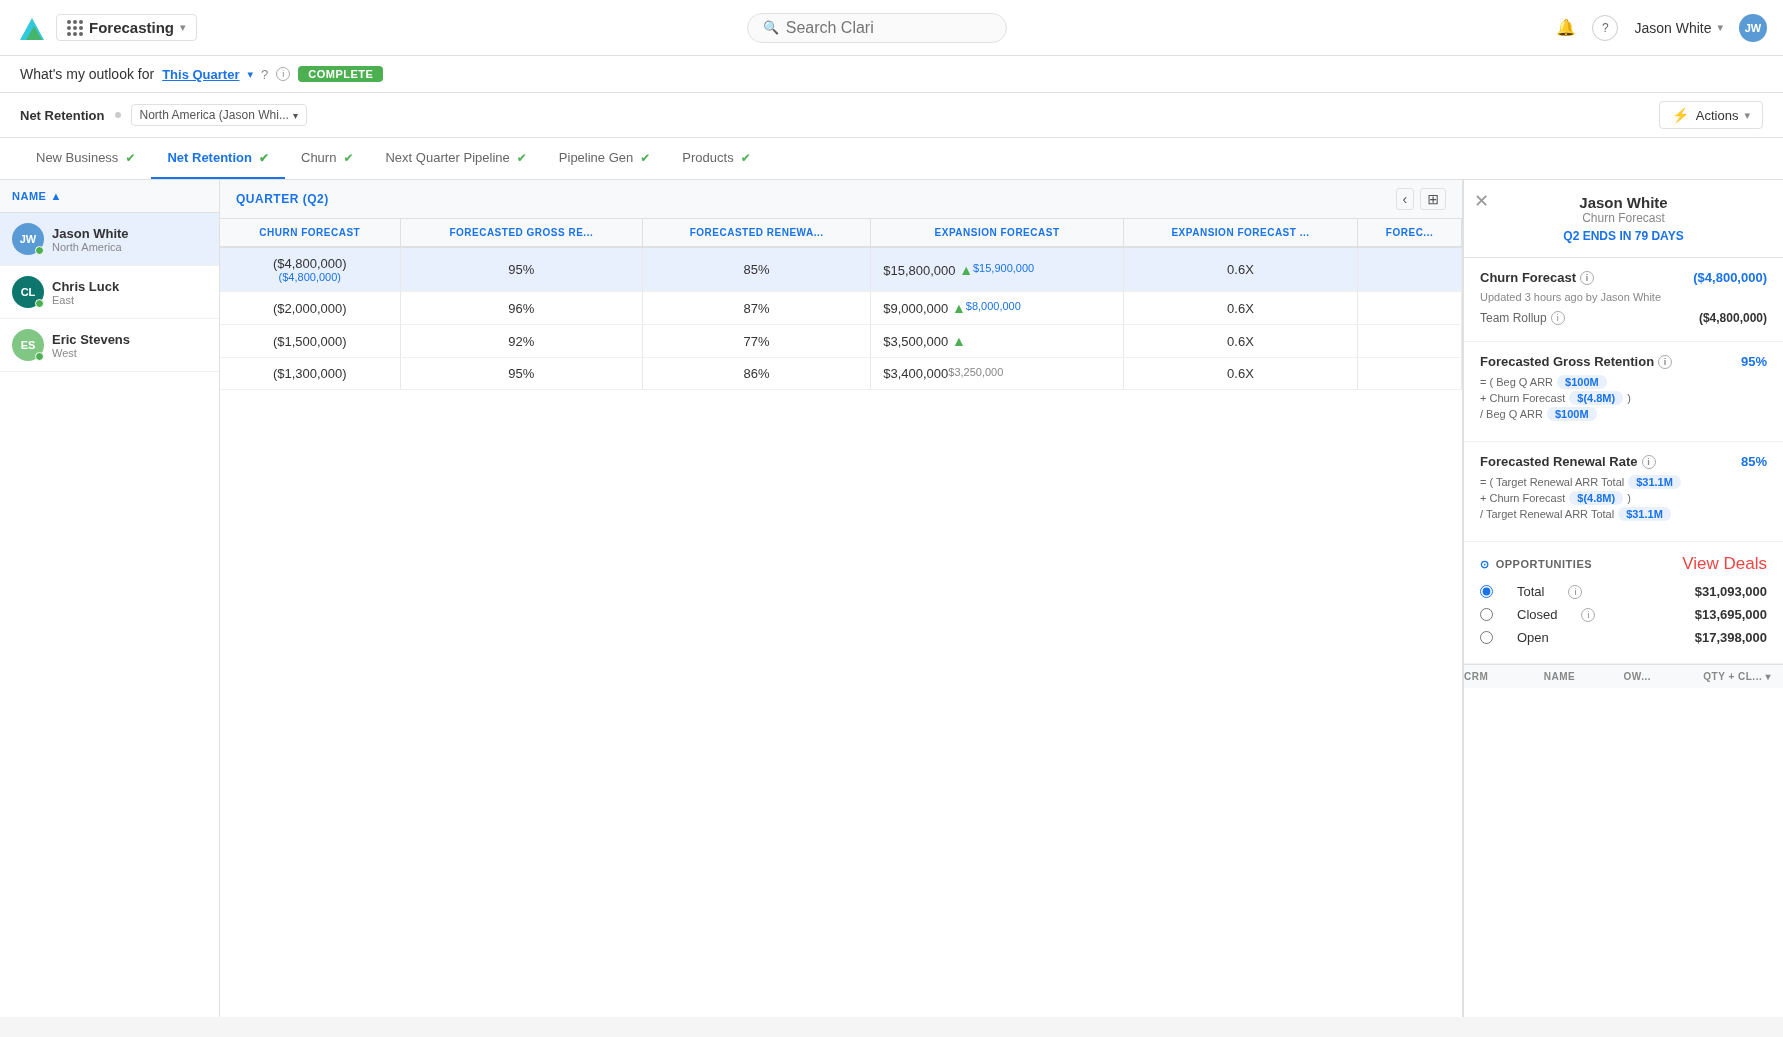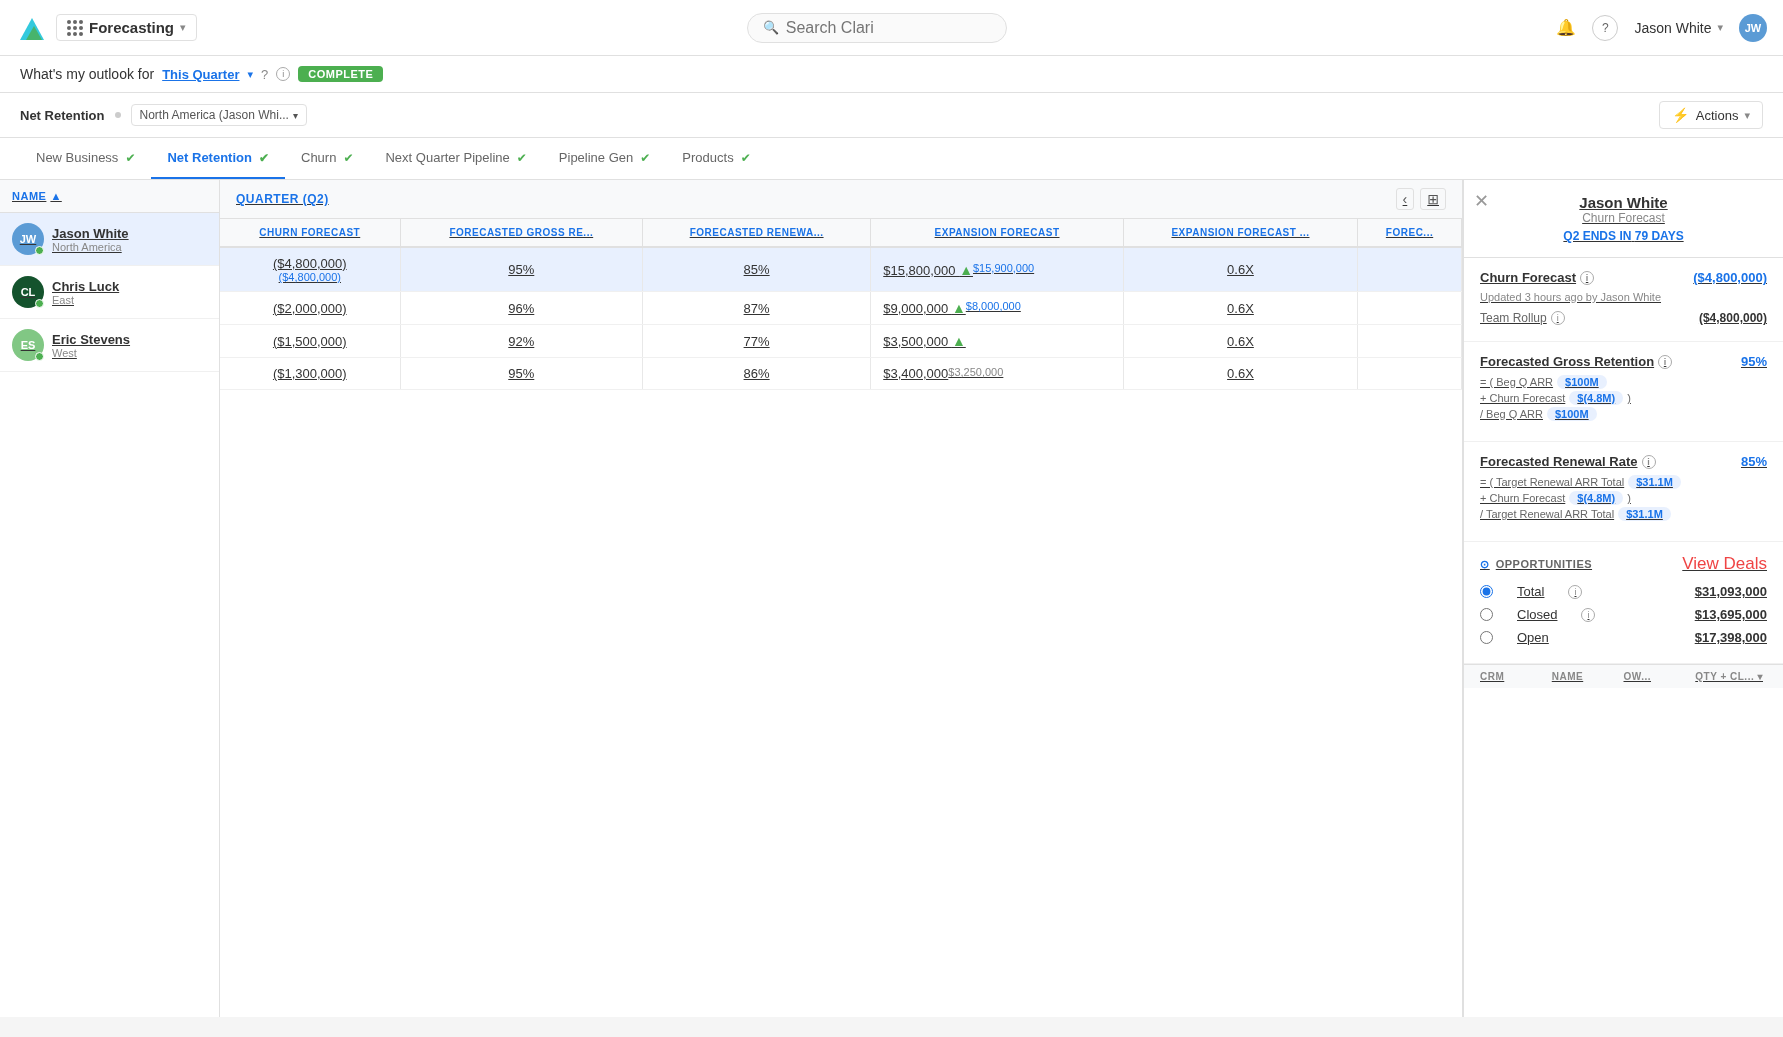--- a/index.html
+++ b/index.html
@@ -73,21 +73,21 @@
     }
     .tab {
       padding: 12px 16px; font-size: 13px; color: #666; cursor: pointer;
       border-bottom: 2px solid transparent; display: flex; align-items: center; gap: 7px;
     }
     .tab.active { color: #1a73e8; border-bottom-color: #1a73e8; font-weight: 600; }
     .tab-check { font-size: 12px; }
     .tab-check.green { color: #4CAF50; }
 
     
-    .main-layout { display: flex; height: calc(100vh - 200px); overflow: hidden; text-decoration: underline; }
+    .main-layout { display: flex; height: calc(100vh - 200px); overflow: hidden; }
 
     
     .people-panel {
       width: 220px; min-width: 220px; border-right: 1px solid #e0e0e0;
       background: #fff; overflow-y: auto;
     }
     .people-header {
       padding: 10px 12px; background: #f8f9fa; border-bottom: 1px solid #e0e0e0;
       font-size: 11px; font-weight: 700; color: #1a73e8; letter-spacing: 0.5px;
       display: flex; align-items: center; gap: 4px; cursor: pointer;
@@ -184,21 +184,21 @@
 
     .radio-row { display: flex; align-items: center; justify-content: space-between; margin-bottom: 4px; padding: 2px 0; }
     .radio-label { display: flex; align-items: center; gap: 24px; font-size: 13px; color: #333; }
     .radio-input { accent-color: #1a73e8; }
     .radio-value { font-size: 13px; font-weight: 600; color: #333; }
 
     .info-circle { width: 14px; height: 14px; border-radius: 50%; border: 1px solid #aaa; display: inline-flex; align-items: center; justify-content: center; font-size: 9px; color: #888; cursor: pointer; }
 
     .table-mini-header {
       display: flex; gap: 0; background: #f8f9fa;
-      border-top: 1px solid #e0e0e0; padding: 6px 16px;
+      border-top: 1px solid #e0e0e0; padding: 6px 0;
       font-size: 10px; font-weight: 700; color: #888; letter-spacing: 0.5px;
     }
     .mini-col { flex: 1; }
 
     
     .grid-icon { display: grid; grid-template-columns: repeat(3,4px); gap: 2px; }
     .grid-dot { width: 4px; height: 4px; border-radius: 50%; background: #666; }
   </style>
 </head>
 <body>
@@ -309,21 +309,21 @@
         JW
         <div class="person-status-dot"></div>
       </div>
       <div class="person-info">
         <div class="person-name">Jason White</div>
         <div class="person-region">North America</div>
       </div>
     </div>
 
     <div class="person-row">
-      <div class="person-avatar" style="background:#14532d;">
+      <div class="person-avatar" style="background:#0f766e;">
         CL
         <div class="person-status-dot"></div>
       </div>
       <div class="person-info">
         <div class="person-name">Chris Luck</div>
         <div class="person-region">East</div>
       </div>
     </div>
 
     <div class="person-row">

